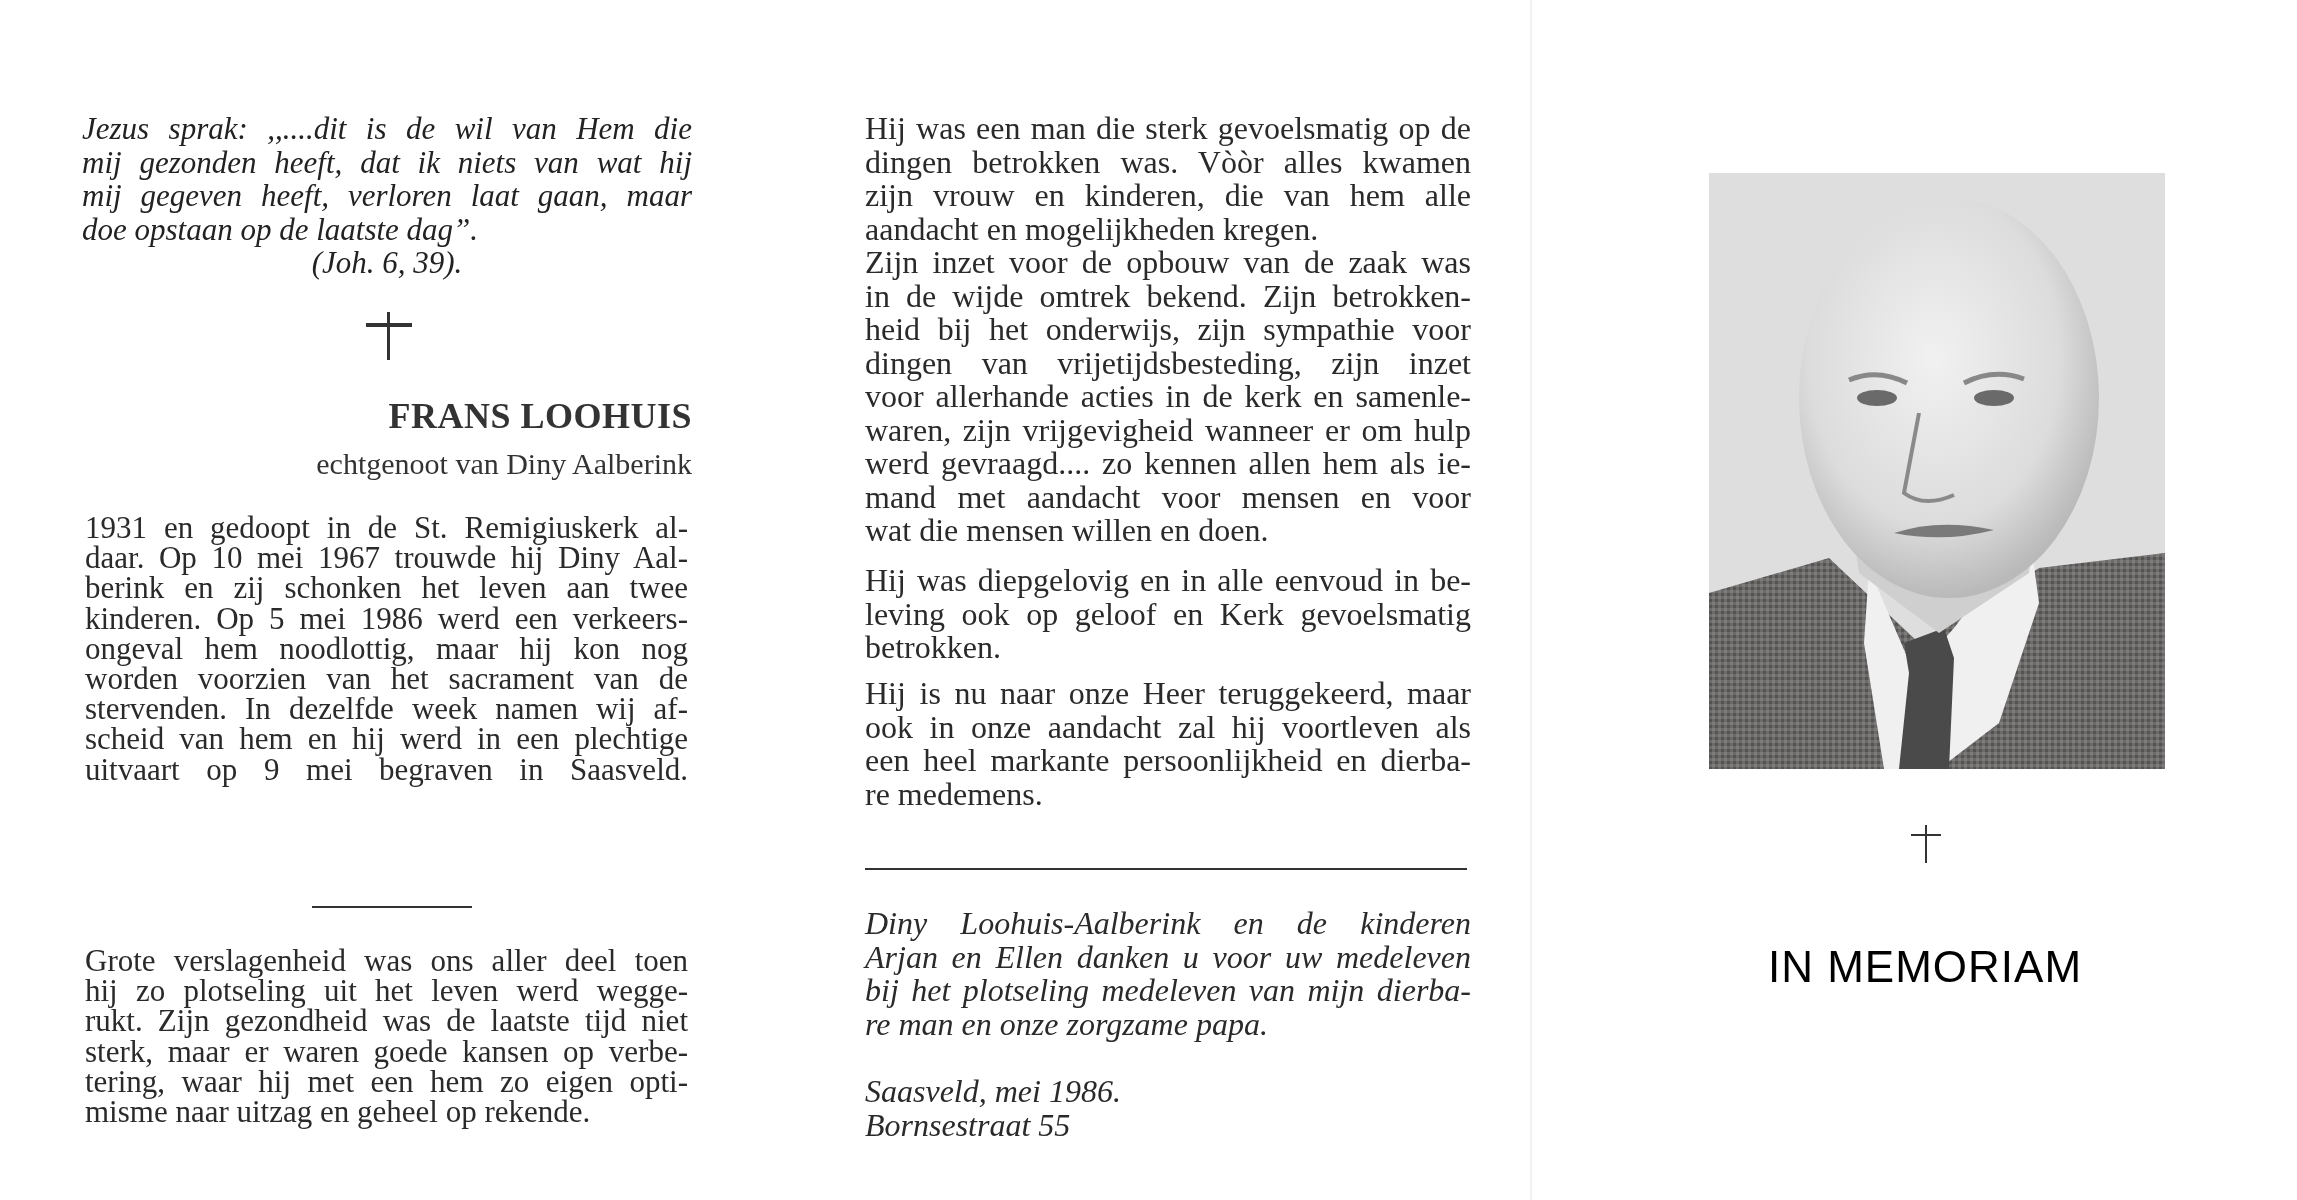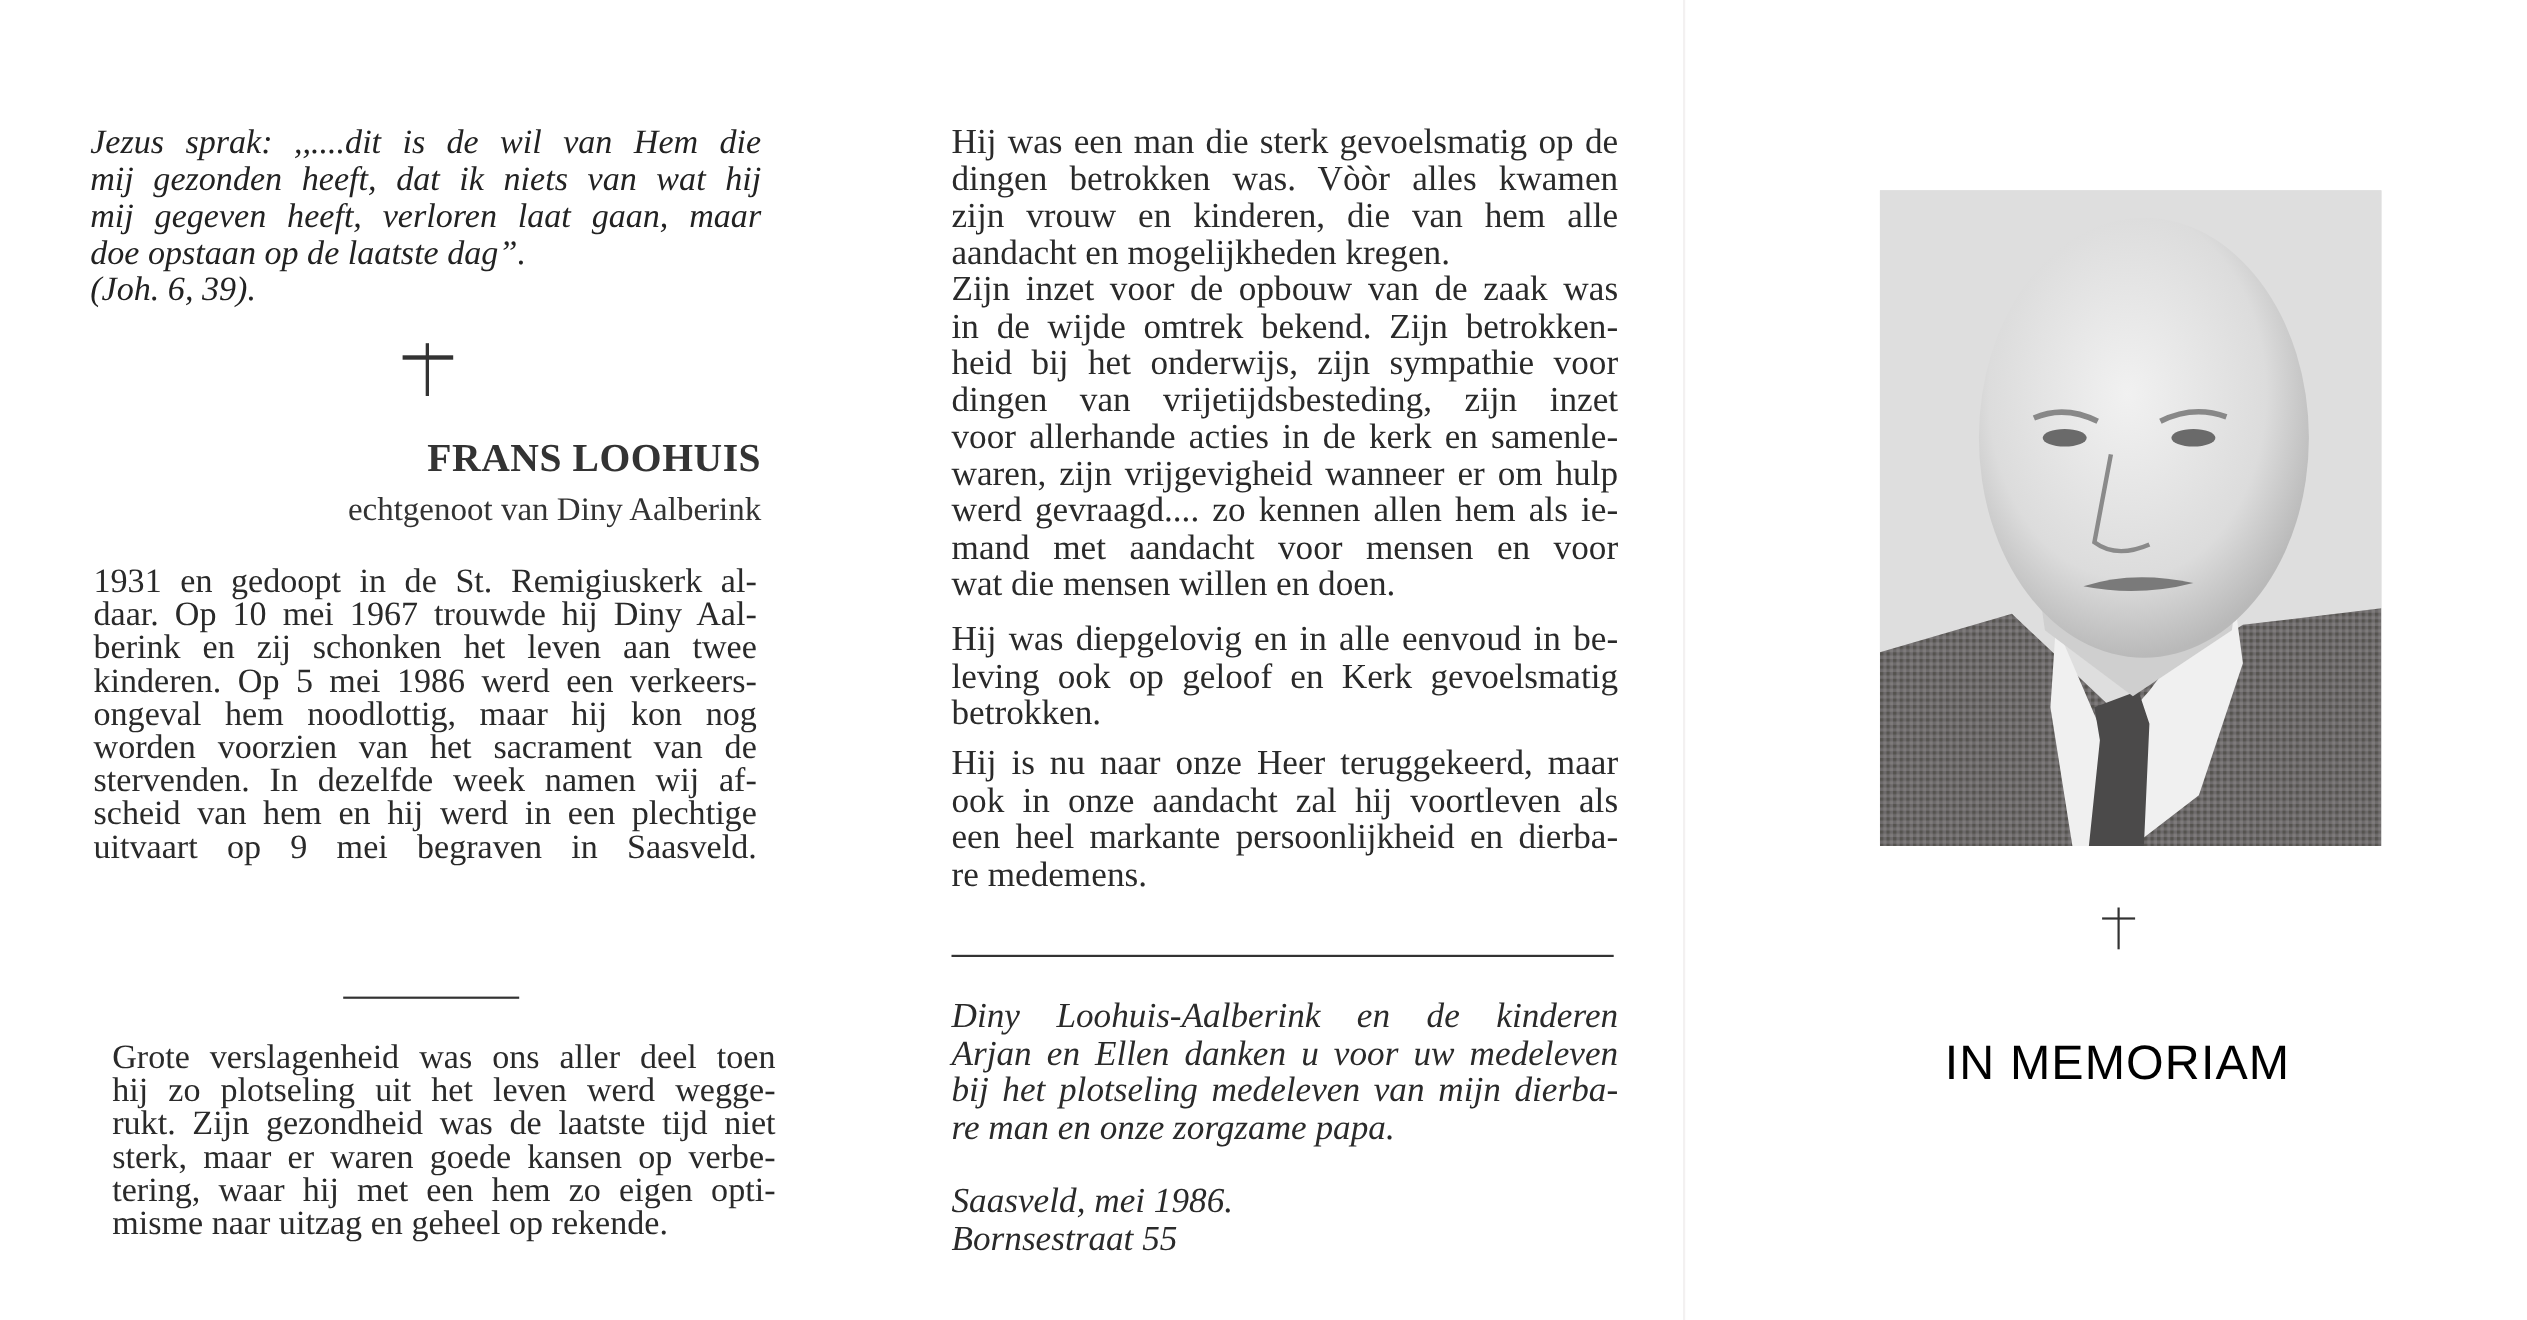--- a/index.html
+++ b/index.html
@@ -2,21 +2,21 @@
 <html><head>
 <meta charset="utf-8">
 <style>
   html,body{margin:0;padding:0;background:#fff;}
   body{width:2297px;height:1200px;position:relative;overflow:hidden;color:#222;
        font-family:"Liberation Serif","DejaVu Serif",serif;}
   .abs{position:absolute;}
   .fold{position:absolute;left:1530px;top:0;width:2px;height:1200px;background:#f3f1f1;}
   .quote{left:82px;top:112px;width:610px;font-style:italic;font-size:31px;line-height:33.5px;text-align:justify;}
   .quote .ln{display:block;text-align:justify;text-align-last:justify;white-space:nowrap;}
-  .quote .ref{display:block;text-align:left;}
+  .quote .ref{display:block;text-align:center;}
   .cross{position:absolute;}
   .cross .v{position:absolute;background:#333;}
   .cross .h{position:absolute;background:#333;}
   .name{left:82px;width:610px;top:395px;text-align:right;font-weight:bold;font-size:36px;letter-spacing:0.5px;color:#333;}
   .sub{left:82px;width:610px;top:447px;text-align:right;font-size:30px;color:#333;}
   .para{font-size:31px;line-height:30.2px;color:#2a2a2a;}
   .para .ln{display:block;text-align:justify;text-align-last:justify;white-space:nowrap;height:30.2px;}
   .para .ln.last{text-align-last:left;}
   .mid{font-size:32px;line-height:33.5px;}
   .mid .ln{height:33.5px;}
@@ -53,21 +53,21 @@
   <span class="ln">kinderen. Op 5 mei 1986 werd een verkeers-</span>
   <span class="ln">ongeval hem noodlottig, maar hij kon nog</span>
   <span class="ln">worden voorzien van het sacrament van de</span>
   <span class="ln">stervenden. In dezelfde week namen wij af-</span>
   <span class="ln">scheid van hem en hij werd in een plechtige</span>
   <span class="ln">uitvaart op 9 mei begraven in Saasveld.</span>
 </div>
 
 <div class="rule" style="left:312px;top:906px;width:160px;"></div>
 
-<div class="abs para" style="left:102px;top:946px;width:603px;">
+<div class="abs para" style="left:85px;top:946px;width:603px;">
   <span class="ln">Grote verslagenheid was ons aller deel toen</span>
   <span class="ln">hij zo plotseling uit het leven werd wegge-</span>
   <span class="ln">rukt. Zijn gezondheid was de laatste tijd niet</span>
   <span class="ln">sterk, maar er waren goede kansen op verbe-</span>
   <span class="ln">tering, waar hij met een hem zo eigen opti-</span>
   <span class="ln last">misme naar uitzag en geheel op rekende.</span>
 </div>
 
 <div class="abs para mid" style="left:865px;top:112px;width:606px;">
   <span class="ln">Hij was een man die sterk gevoelsmatig op de</span>

